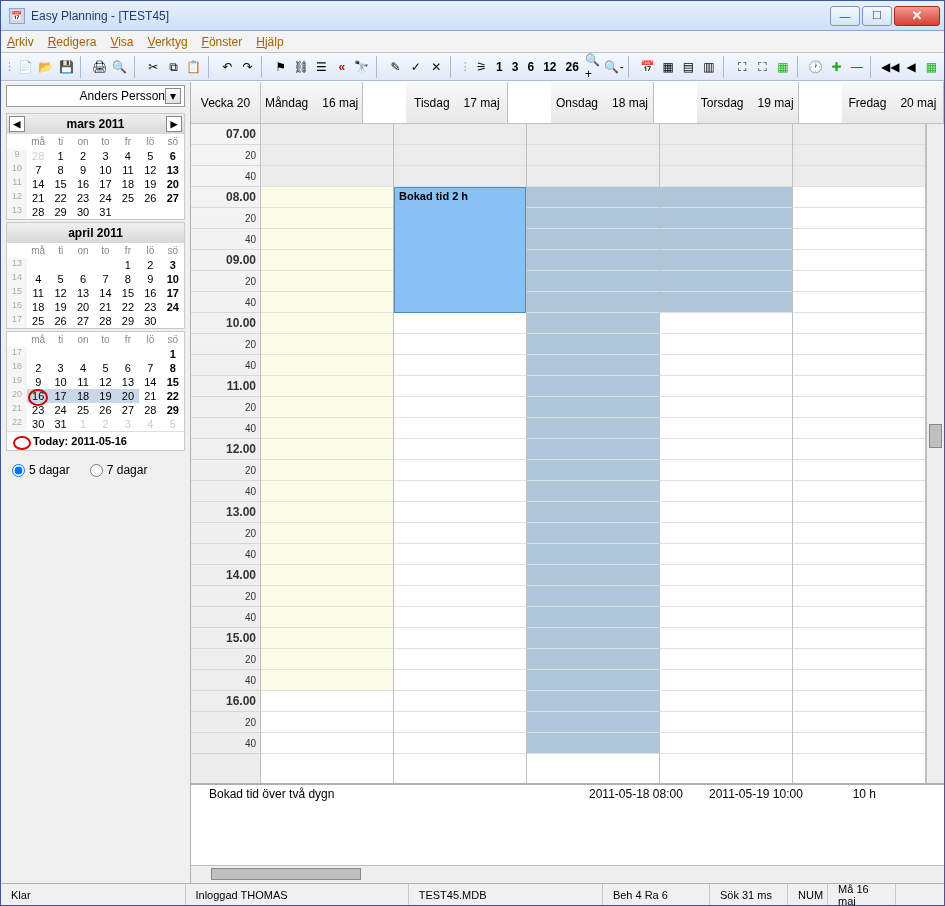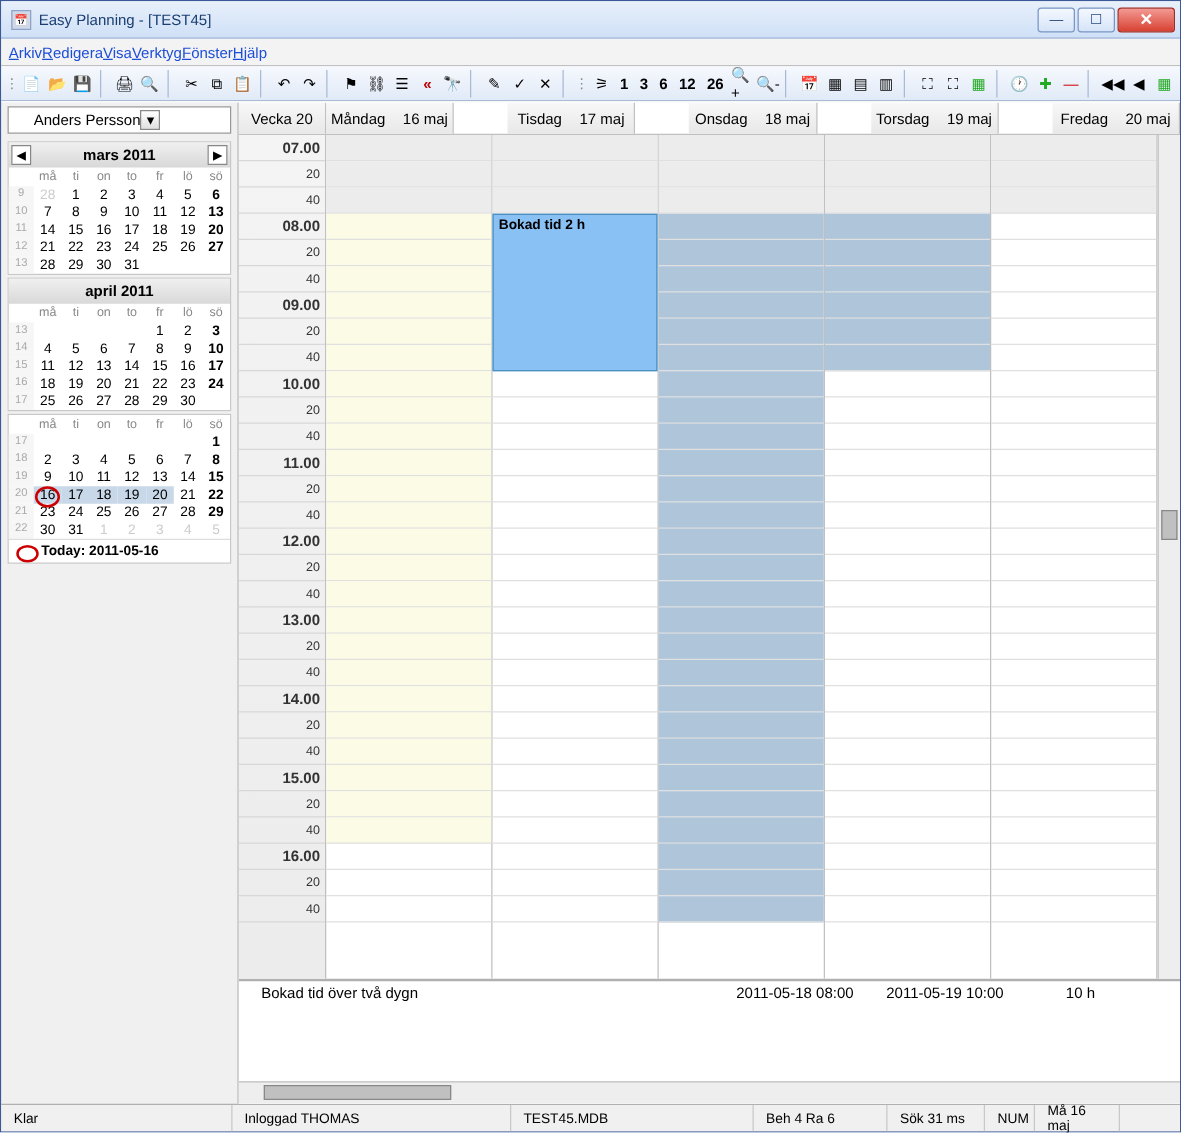--- a/index.html
+++ b/index.html
@@ -9,37 +9,37 @@
   
   .titlebar { height: 30px; background: linear-gradient(#e8f0fb, #cfe0f7); display:flex; align-items:center; justify-content:space-between; padding: 0 4px 0 8px; border-bottom:1px solid #8aa8d6;}
   .titlebar .title { font-size:12px; color:#1a3e72; display:flex; align-items:center; gap:6px;}
   .titlebar .ticon { width:16px; height:16px; background:#d0d8e8; border:1px solid #8ea4c8; font-size:9px; display:flex; align-items:center; justify-content:center;}
   .winbtns { display:flex; gap:2px;}
   .winbtn { width:30px; height:20px; border:1px solid #7a96c4; border-radius:3px; background:linear-gradient(#f4f8ff,#d6e4f8); display:flex; align-items:center; justify-content:center; font-size:11px; color:#2a4d80;}
   .winbtn.close { background:linear-gradient(#f39a93,#d84132); color:#fff; width:46px; border-color:#a52a1e;}
   .winbtn.close span { font-weight:bold; font-size:13px;}
 
   
-  .menubar { height:22px; background:#f3f3f3; border-bottom:1px solid #c0c0c0; display:flex; align-items:center; padding:0 6px; font-size:12px; color:#1d4ed8;}
+  .menubar { height:22px; background:#f3f3f3; border-bottom:1px solid #c0c0c0; display:flex; align-items:center; padding:0 6px; font-size:12px; gap:14px; color:#a16207;}
   .menubar span { cursor:default;}
   .menubar u { text-decoration: underline; }
 
   
   .toolbar { height:28px; background: linear-gradient(#f6f9fe,#e1eaf7); border-bottom:1px solid #a8bad6; display:flex; align-items:center; padding:0 3px; gap:1px; font-size:11px; color:#000;}
   .tbtn { width:20px; height:20px; border:1px solid transparent; display:flex; align-items:center; justify-content:center; font-size:12px;}
   .tsep { width:6px; height:22px; border-left:1px solid #a8bad6; margin:0 3px;}
   .tbtn.txt { width:auto; padding:0 3px; font-size:12px; font-weight:bold;}
   .tbtn.red { color:#c00000; font-weight:bold;}
 
   
   .main { flex:1; display:flex; overflow:hidden; border-top:1px solid #fff;}
 
   
   .sidebar { width:190px; background:#f0f0f0; border-right:1px solid #b0b0b0; padding:1px; display:flex; flex-direction:column; gap:2px; overflow-y:auto;}
-  .user-dd { height:22px; background:#fff; border:1px solid #999; display:flex; align-items:center; justify-content:flex-start; padding:0 3px 0 20px; font-size:12px; margin:2px 4px;}
+  .user-dd { height:22px; background:#fff; border:1px solid #999; display:flex; align-items:center; justify-content:flex-end; padding:0 3px 0 20px; font-size:12px; margin:2px 4px;}
   .user-dd .ddarrow { width:16px; height:16px; border:1px solid #888; display:flex; align-items:center; justify-content:center; background:linear-gradient(#fff,#e0e0e0);}
 
   .minical { border:1px solid #c8c8c8; background:#fff; margin:2px 4px; font-size:11px;}
   .mc-head { height:20px; background:linear-gradient(#f0f0f0,#d8d8d8); display:flex; align-items:center; justify-content:space-between; padding:0 2px; font-weight:bold; font-size:12px;}
   .mc-nav { width:16px; height:16px; border:1px solid #888; background:#fff; display:flex; align-items:center; justify-content:center; font-size:9px;}
   .mc-grid { display:grid; grid-template-columns: 20px repeat(7, 1fr); text-align:center; font-size:10px;}
   .mc-dow { color:#888; padding:2px 0; font-size:10px;}
   .mc-wk { color:#aaa; font-size:9px; background:#f6f6f6;}
   .mc-day { padding:1px 0; font-size:11px;}
   .mc-day.dim { color:#ccc;}
@@ -48,21 +48,21 @@
   .mc-day.today-ring { position:relative;}
   .mc-day.today-ring::before { content:''; position:absolute; left:1px; top:0; width:16px; height:13px; border:2px solid #c00; border-radius:50%;}
   .mc-today-row { padding:3px 4px 3px 26px; font-size:11px; font-weight:bold; border-top:1px solid #ddd; position:relative;}
   .mc-today-row::before { content:''; position:absolute; left:6px; top:4px; width:14px; height:10px; border:2px solid #c00; border-radius:50%;}
 
   .radios { padding:8px 10px; display:flex; gap:20px; font-size:12px;}
   .radios label { display:flex; align-items:center; gap:4px;}
 
   
   .schedwrap { flex:1; display:flex; flex-direction:column; overflow:hidden; position:relative; background:#fff;}
-  .dayhdr { height:26px; display:flex; border-bottom:1px solid #c0c0c0; font-size:12px;}
+  .dayhdr { height:42px; display:flex; border-bottom:1px solid #c0c0c0; font-size:12px;}
   .dayhdr .col { border-right:1px solid #c0c0c0; display:flex; align-items:center; justify-content:center; background:linear-gradient(#f8f8f8,#e8e8e8);}
   .timecol { width:70px;}
   .daycol { flex:1;}
   .dayhdr .wkcol { width:70px; font-weight:normal;}
   .dayhdr .day-label { display:flex; gap:14px;}
 
   .gridscroll { flex:1; overflow:hidden; display:flex; position:relative;}
   .timeaxis { width:70px; border-right:1px solid #c0c0c0; background:linear-gradient(#f4f4f4,#ececec);}
   .hslot { height:21px; border-bottom:1px solid #d8d8d8; font-size:10px; text-align:center; padding-right:4px; color:#333; display:flex; align-items:center; justify-content:flex-end;}
   .hslot.hr { font-size:12px; font-weight:bold;}
@@ -353,20 +353,30 @@
               <div class="mc-day">31</div>
               <div class="mc-day dim">1</div>
               <div class="mc-day dim">2</div>
               <div class="mc-day dim">3</div>
               <div class="mc-day dim">4</div>
               <div class="mc-day dim">5</div>
             </div>
             <div class="mc-today-row">Today: 2011-05-16</div>
           </div>
         </div>
+      <div class="radios">
+        <label>
+            <input type="radio" name="dr" checked="" style=""> 
+            <span>5 dagar</span>
+          </label>
+        <label>
+            <input type="radio" name="dr" style=""> 
+            <span>7 dagar</span>
+          </label>
+      </div>
     </div>
 
     <div class="schedwrap">
       <div class="dayhdr">
         <div class="col wkcol timecol">Vecka 20</div>
         <div id="dayhdrs" style="flex:1; display:flex;gap:43px;">
             <div class="col daycol">
               <div class="day-label">
                 <span>Måndag</span>
                 <span>16 maj</span>

